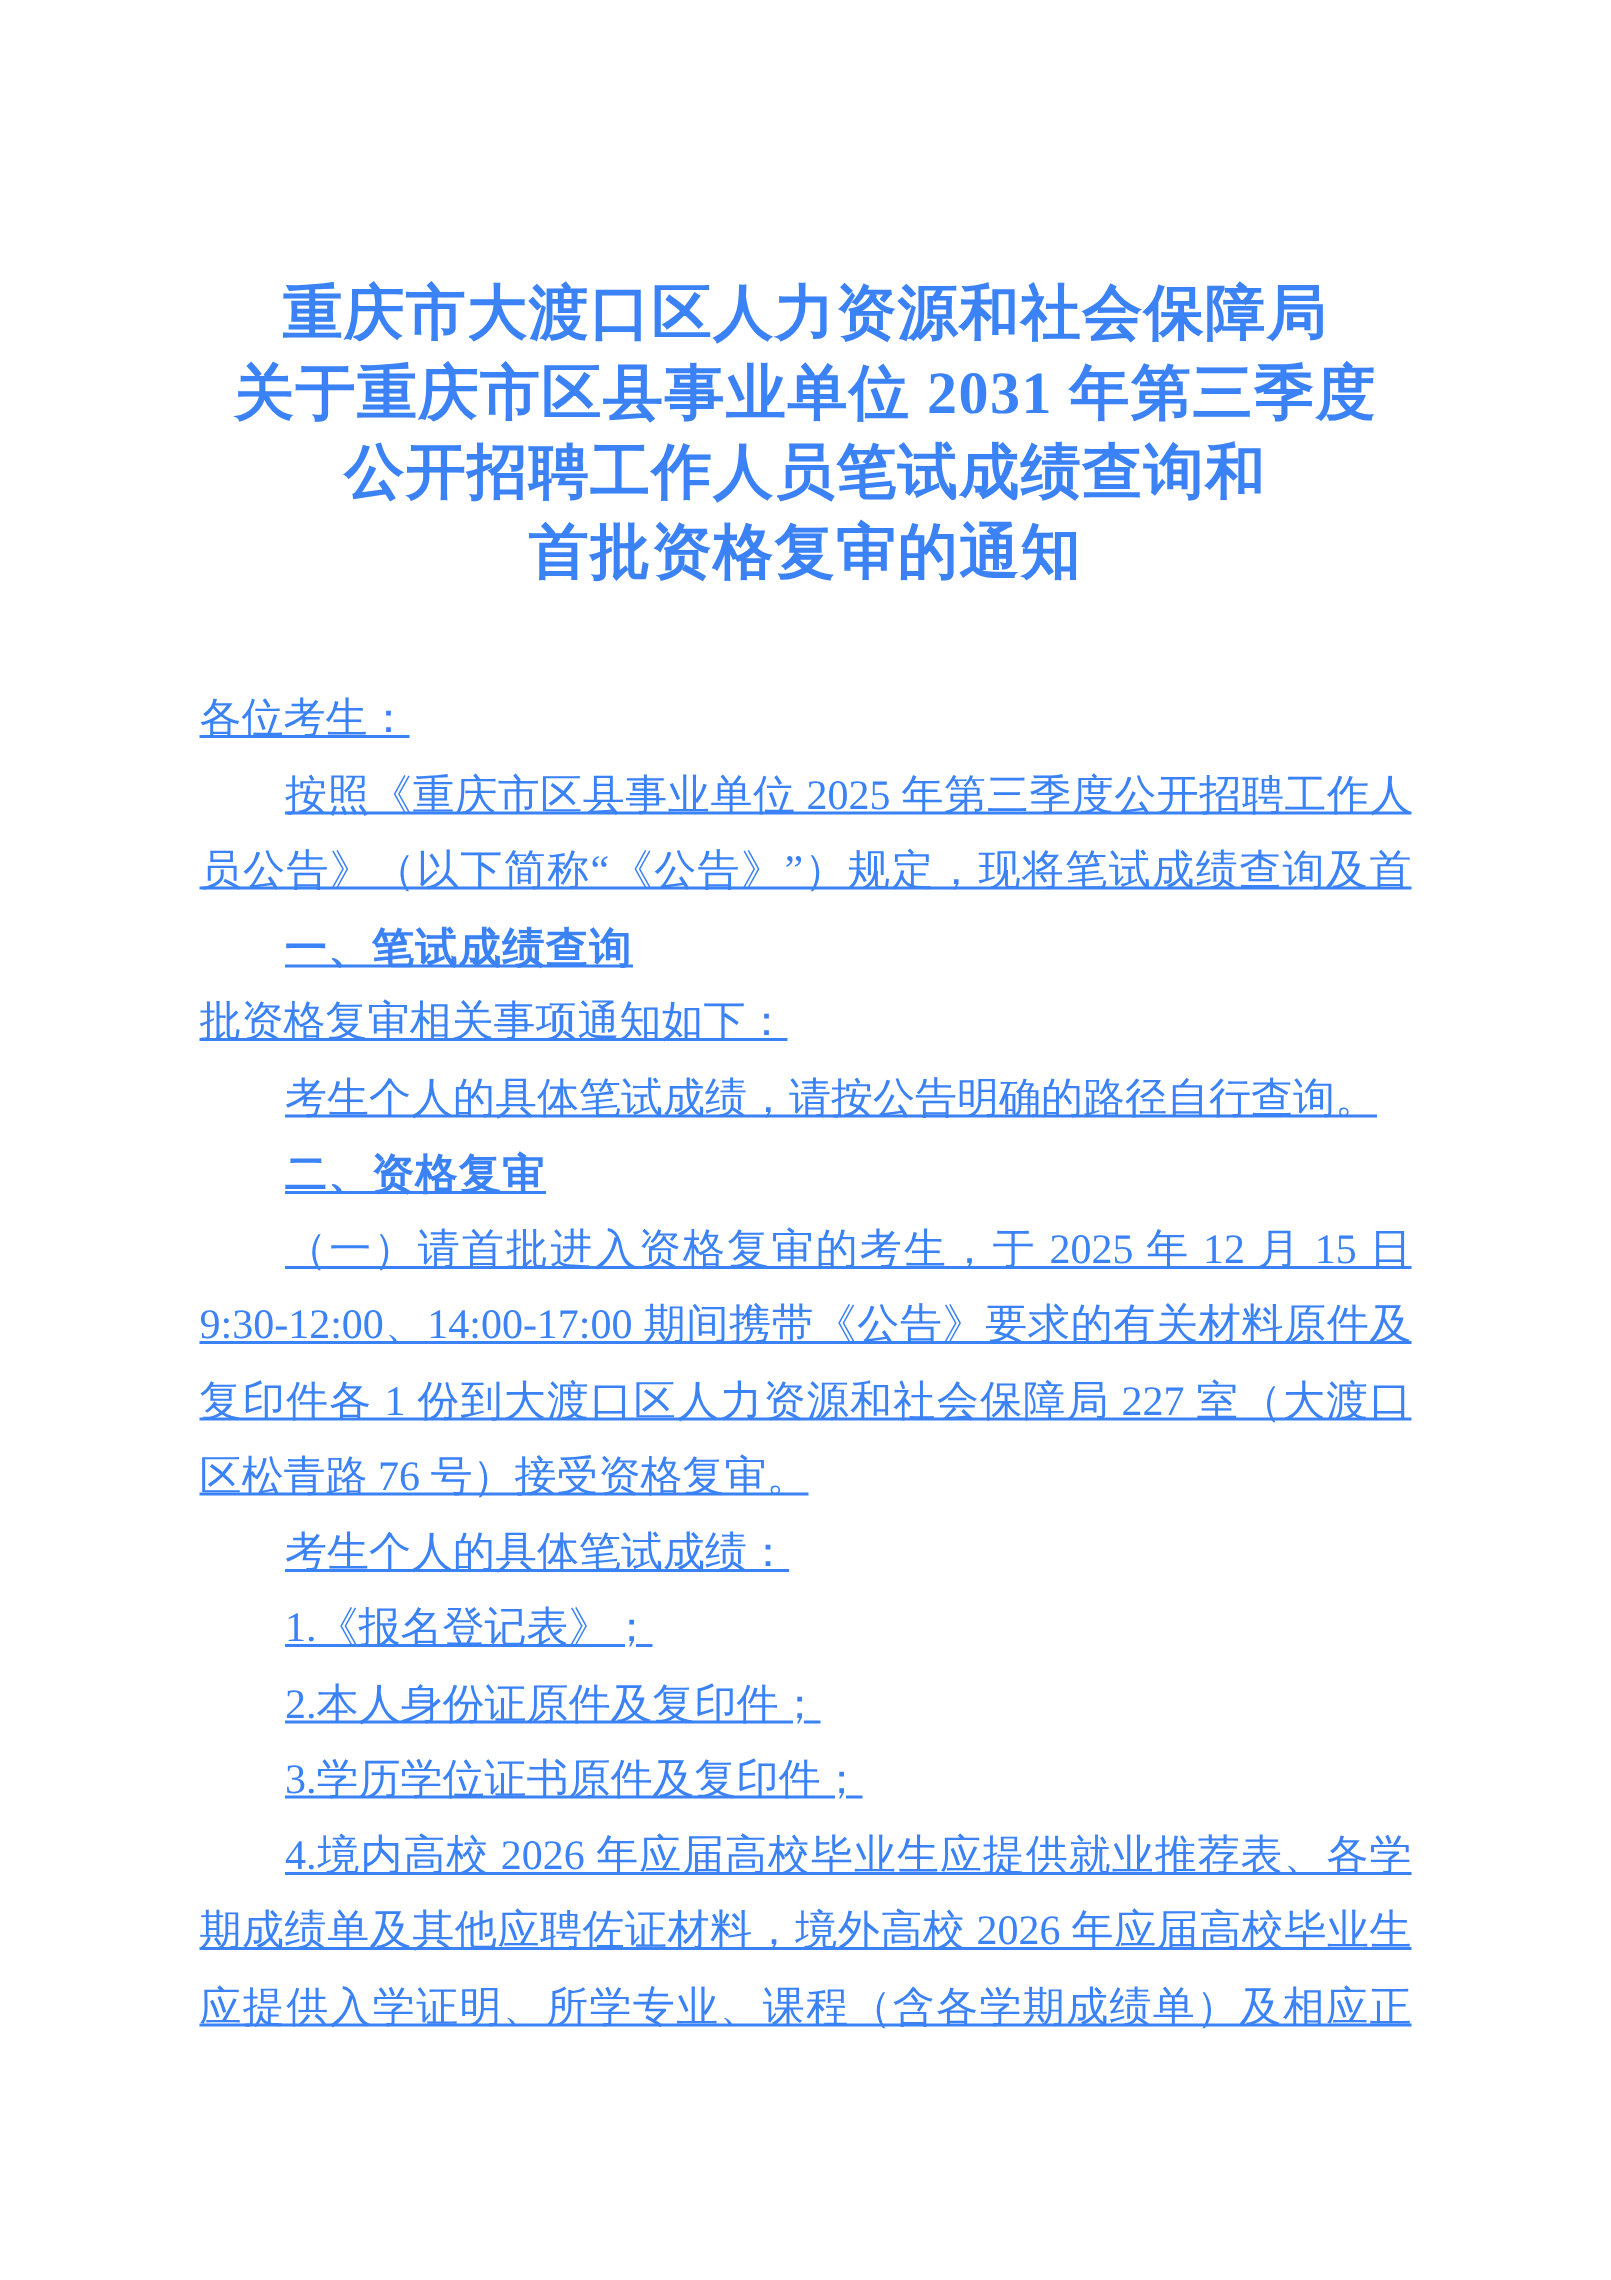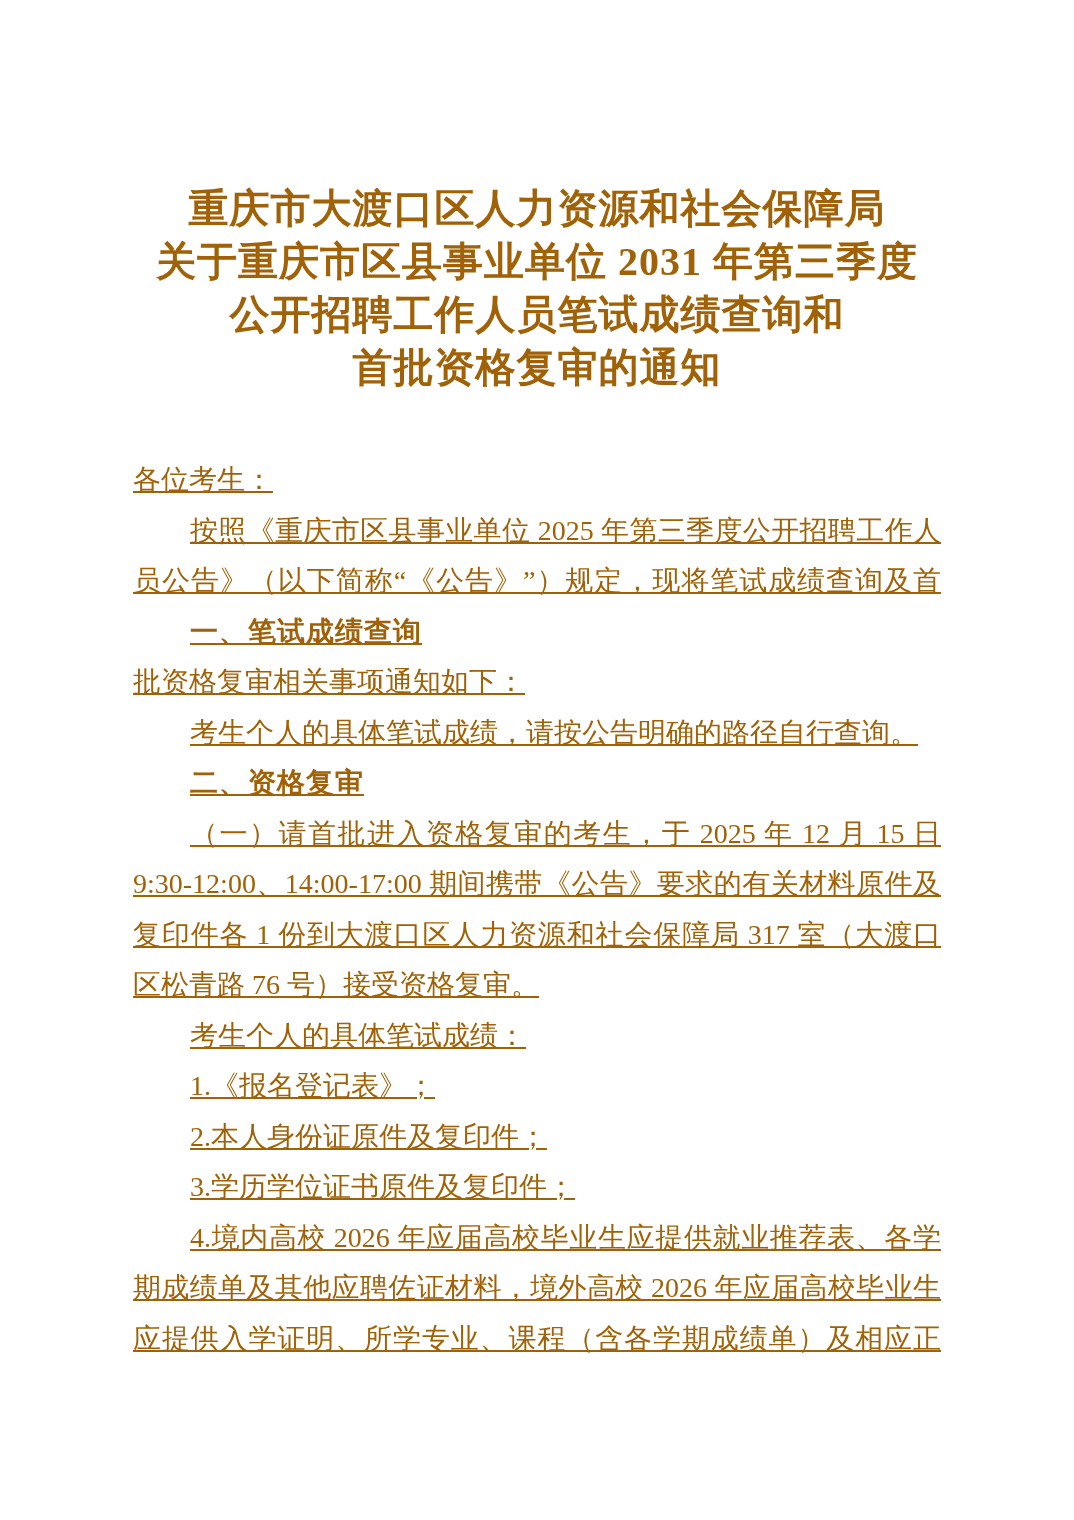--- a/index.html
+++ b/index.html
@@ -5,21 +5,21 @@
   html, body {
     margin: 0;
     padding: 0;
     background: #ffffff;
   }
   .page {
     position: relative;
     width: 1074px;
     height: 1520px;
     background: #ffffff;
-    color: #a16207;
+    color: #3b82f6;
     overflow: hidden;
     font-family: "Liberation Serif", "DejaVu Serif", serif;
   }
   .title-block {
     padding-top: 182px;
     text-align: center;
   }
   .title-line {
     font-size: 40px;
     font-weight: 700;
@@ -66,21 +66,21 @@
   <div class="body-block">
     <div class="body-line">各位考生：</div>
     <div class="body-line fill indent">按照《重庆市区县事业单位 2025 年第三季度公开招聘工作人</div>
     <div class="body-line fill">员公告》（以下简称“《公告》”）规定，现将笔试成绩查询及首</div>
     <div class="body-line heading indent">一、笔试成绩查询</div>
     <div class="body-line">批资格复审相关事项通知如下：</div>
     <div class="body-line indent">考生个人的具体笔试成绩，请按公告明确的路径自行查询。</div>
     <div class="body-line heading indent">二、资格复审</div>
     <div class="body-line fill indent">（一）请首批进入资格复审的考生，于 2025 年 12 月 15 日</div>
     <div class="body-line fill">9:30-12:00、14:00-17:00 期间携带《公告》要求的有关材料原件及</div>
-    <div class="body-line fill">复印件各 1 份到大渡口区人力资源和社会保障局 317 室（大渡口</div>
+    <div class="body-line fill">复印件各 1 份到大渡口区人力资源和社会保障局 227 室（大渡口</div>
     <div class="body-line">区松青路 76 号）接受资格复审。</div>
     <div class="body-line indent">考生个人的具体笔试成绩：</div>
     <div class="body-line indent">1.《报名登记表》；</div>
     <div class="body-line indent">2.本人身份证原件及复印件；</div>
     <div class="body-line indent">3.学历学位证书原件及复印件；</div>
     <div class="body-line fill indent">4.境内高校 2026 年应届高校毕业生应提供就业推荐表、各学</div>
     <div class="body-line fill">期成绩单及其他应聘佐证材料，境外高校 2026 年应届高校毕业生</div>
     <div class="body-line fill">应提供入学证明、所学专业、课程（含各学期成绩单）及相应正</div>
   </div>
 

